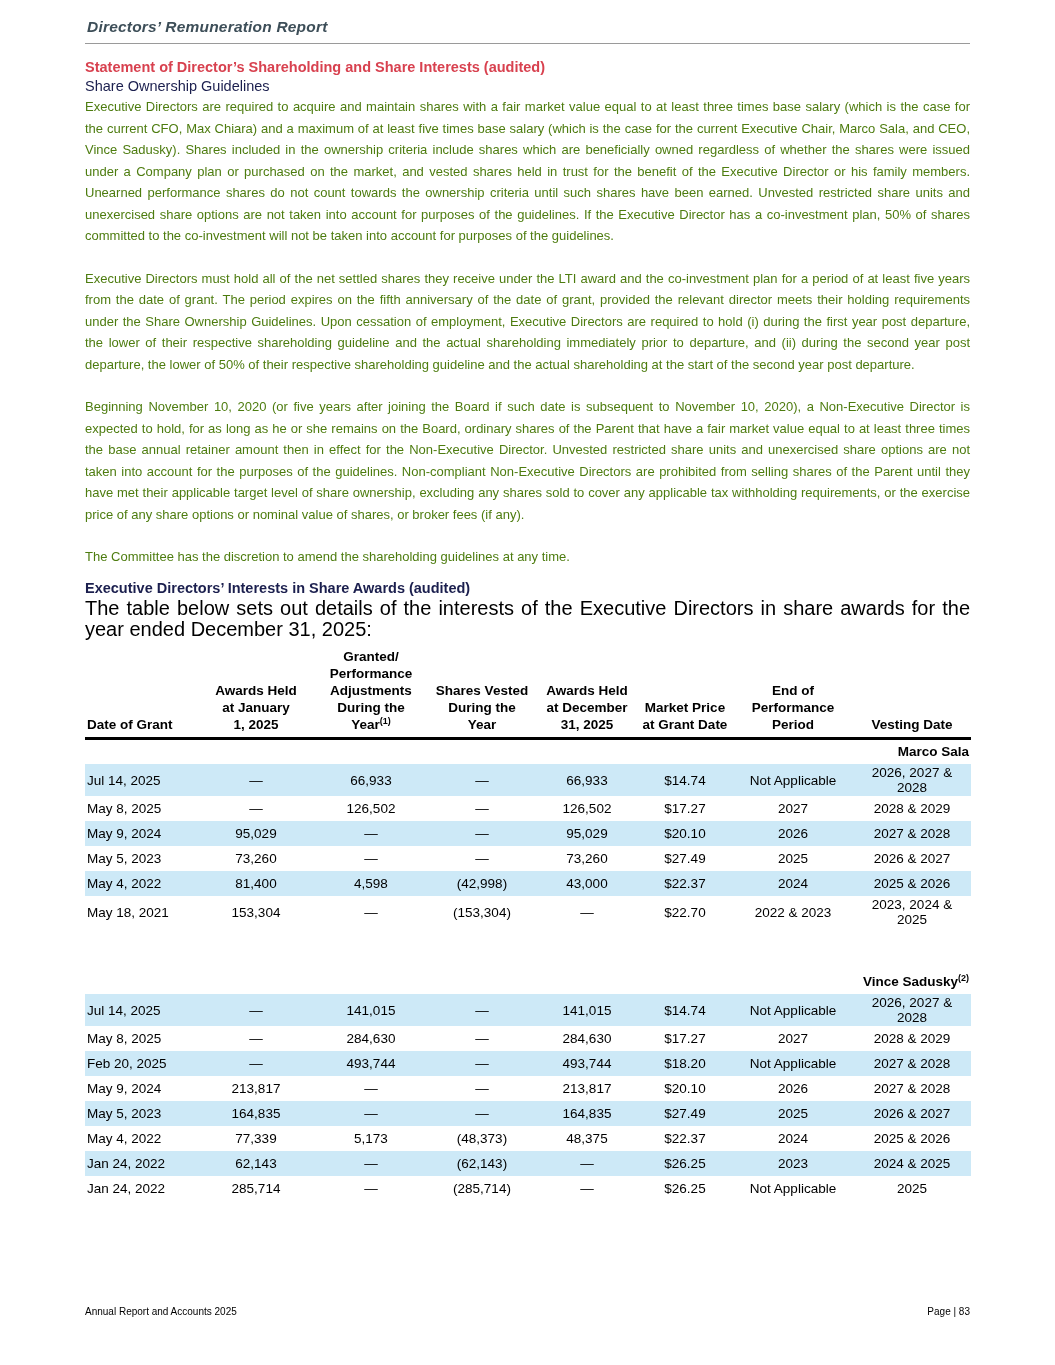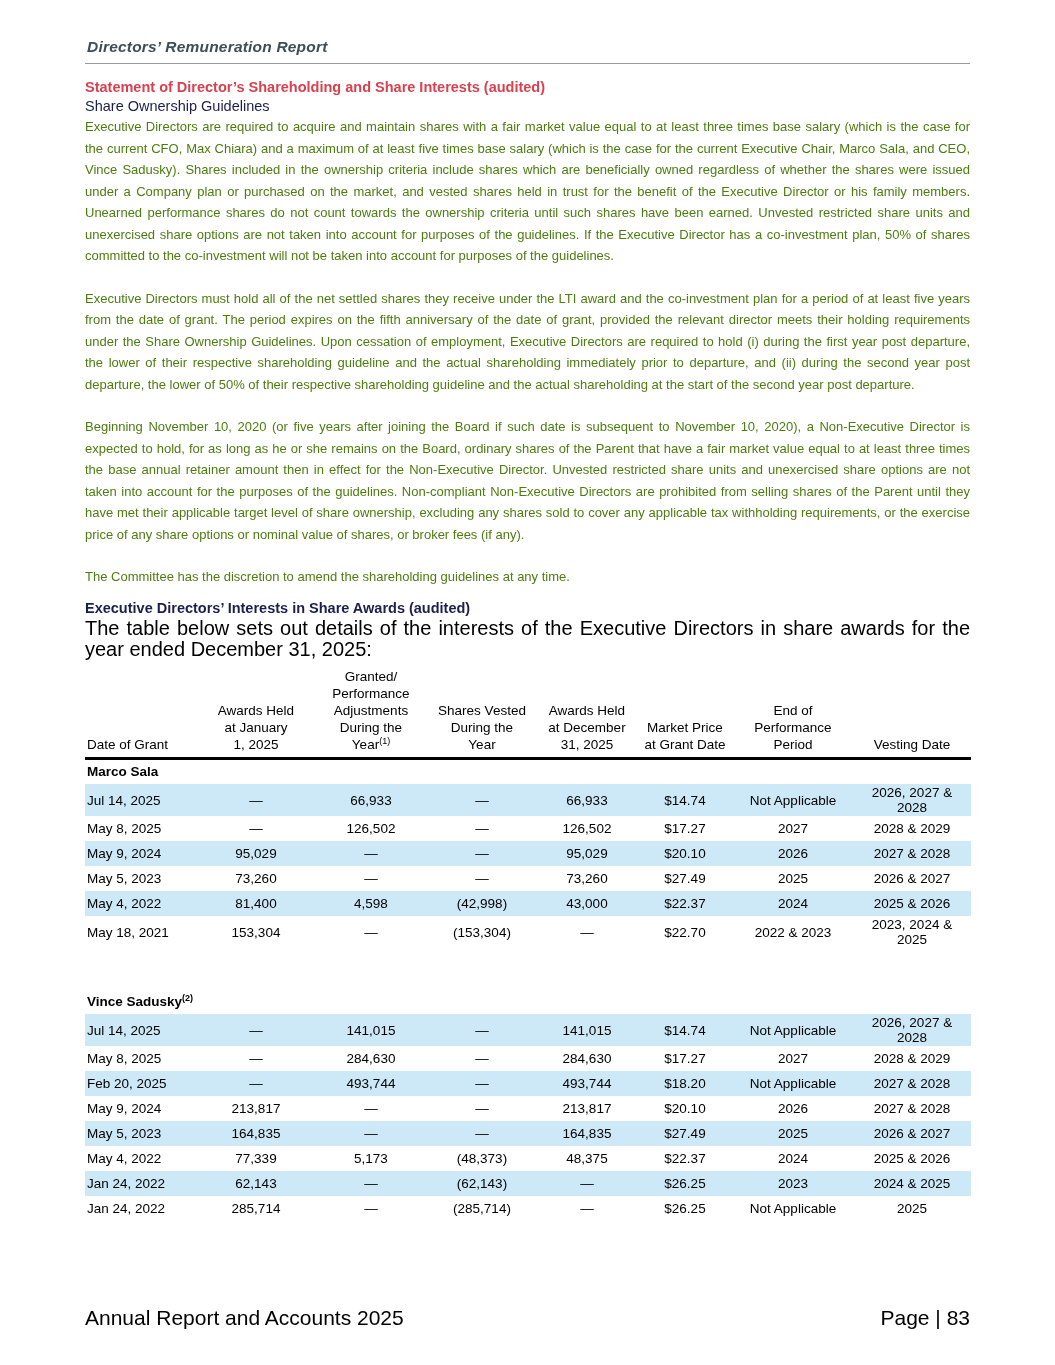--- a/index.html
+++ b/index.html
@@ -3,21 +3,21 @@
 <meta charset="utf-8">
 <style>
   * { margin:0; padding:0; box-sizing:border-box; }
   html,body { background:#fff; }
   .page {
     position:relative;
     width:1055px; height:1365px;
     background:#fff;
     font-family:"Liberation Sans", sans-serif;
     color:#000;
-    padding:38px 85px 0 85px;
+    padding:18px 85px 0 85px;
     overflow:hidden;
   }
   .report-title {
     font-size:15.5px; font-weight:bold; font-style:italic;
     color:#3d4e58; letter-spacing:0.2px;
     padding-left:2px; margin-bottom:7px;
   }
   .title-rule { border:0; border-top:1px solid #9a9a9a; margin-bottom:15px; }
   .heading-red {
     font-size:14.5px; font-weight:bold; color:#d8414f; margin-bottom:3px;
@@ -34,40 +34,40 @@
     font-size:14.5px; font-weight:bold; color:#1b1f4e; margin-bottom:2px;
   }
   .interests-intro {
     font-size:20px; line-height:21.5px; text-align:justify; margin-bottom:7px;
   }
   table.awards {
     width:100%; border-collapse:collapse; table-layout:fixed;
     font-size:13.5px;
   }
   table.awards th {
-    font-weight:normal; vertical-align:bottom; text-align:center;
+    font-weight:bold; vertical-align:bottom; text-align:center;
     white-space:pre-line; line-height:17px; padding:0 2px 4px 2px;
     border-bottom:3px solid #000;
   }
   table.awards th.col-1 { text-align:left; padding-left:2px; }
   table.awards td {
     height:25px; text-align:center; vertical-align:middle; padding:1px 2px;
   }
   table.awards td.col-1 { text-align:left; padding-left:2px; }
   tr.group-row td {
-    font-weight:bold; text-align:left; height:26px; padding-left:2px;
+    font-weight:bold; text-align:right; height:26px; padding-left:2px;
     background:#fff;
   }
   tr.data-row.hl td { background:#cde9f7; }
   tr.spacer-row td { height:40px; background:#fff; }
   sup { font-size:9px; vertical-align:super; line-height:0; }
   .footer {
     position:absolute; left:85px; right:85px; top:1306px;
     display:flex; justify-content:space-between;
-    font-size:21px; color:#000;
+    font-size:10px; color:#000;
   }
   
   col.c1{width:112px;} col.c2{width:118px;} col.c3{width:112px;} col.c4{width:110px;}
   col.c5{width:100px;} col.c6{width:96px;}  col.c7{width:120px;} col.c8{width:118px;}
 </style>
 </head>
 <body>
 
 <div class="page">
 

